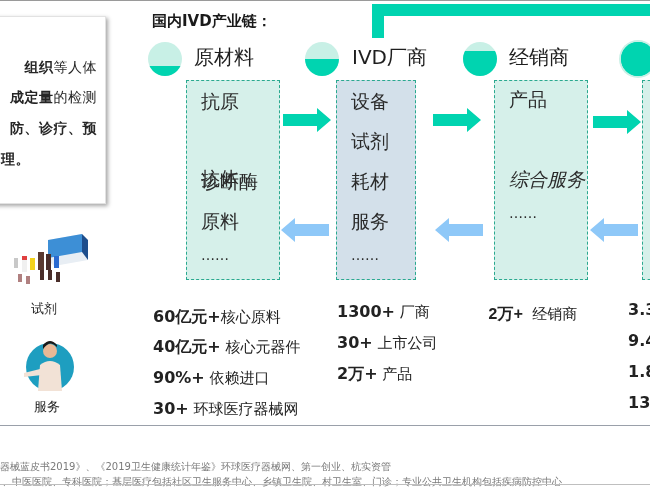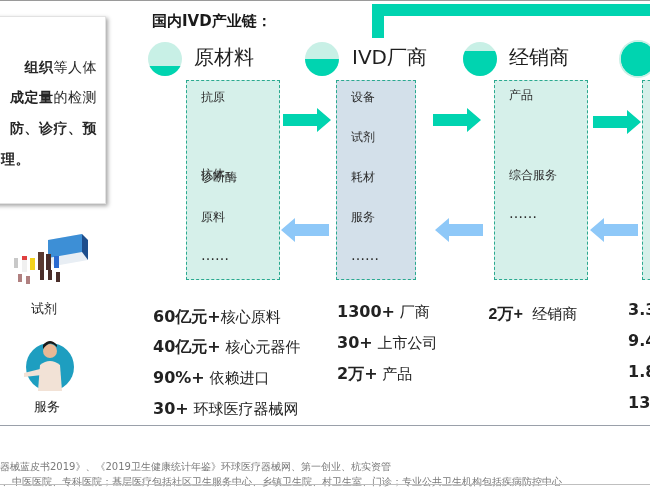--- a/index.html
+++ b/index.html
@@ -38,21 +38,21 @@
   .stage-label { position:absolute; font-size:20px; color:#1e1e1e; white-space:nowrap; }
 
   
   .col-box {
     position:absolute; top:80px; height:200px;
     border:1.5px dashed #2aa98f;
     box-sizing:border-box;
   }
   .col-box.green { background:#d6f0ea; }
   .col-box.blue { background:#d3e0ea; }
-  .col-item { position:absolute; left:14px; font-size:12px; color:#2b2b2b; white-space:nowrap; }
+  .col-item { position:absolute; left:14px; font-size:19px; color:#2b2b2b; white-space:nowrap; }
 
   
   .arrow { position:absolute; }
 
   
   .stat { position:absolute; font-size:15px; color:#222; white-space:nowrap; }
   .stat b { font-weight:bold; font-size:16px; }
 
   
   .foot-sep1 { position:absolute; left:0; top:425px; width:650px; height:1px; background:#9aa0aa; }
@@ -138,21 +138,21 @@
 <div class="col-box blue" style="left:336px; width:80px;">
   <div class="col-item" style="top:8px;">设备</div>
   <div class="col-item" style="top:48px;">试剂</div>
   <div class="col-item" style="top:88px;">耗材</div>
   <div class="col-item" style="top:128px;">服务</div>
   <div class="col-item" style="top:166px; font-size:14px;">……</div>
 </div>
 
 <div class="col-box green" style="left:494px; width:94px;">
   <div class="col-item" style="top:6px;">产品</div>
-  <div class="col-item" style="top:86px;">综合服务</div>
+  <div class="col-item" style="top:86px;font-style:italic;">综合服务</div>
   <div class="col-item" style="top:124px; font-size:14px;">……</div>
 </div>
 
 <div class="col-box green" style="left:642px; width:20px;"></div>
 
 <svg class="arrow" style="left:283px; top:108px;" width="48" height="24" viewBox="0 0 48 24">
   <polygon points="0,6 34,6 34,0 48,12 34,24 34,18 0,18" fill="#00d4b0"></polygon>
 </svg>
 <svg class="arrow" style="left:433px; top:108px;" width="48" height="24" viewBox="0 0 48 24">
   <polygon points="0,6 34,6 34,0 48,12 34,24 34,18 0,18" fill="#00d4b0"></polygon>

